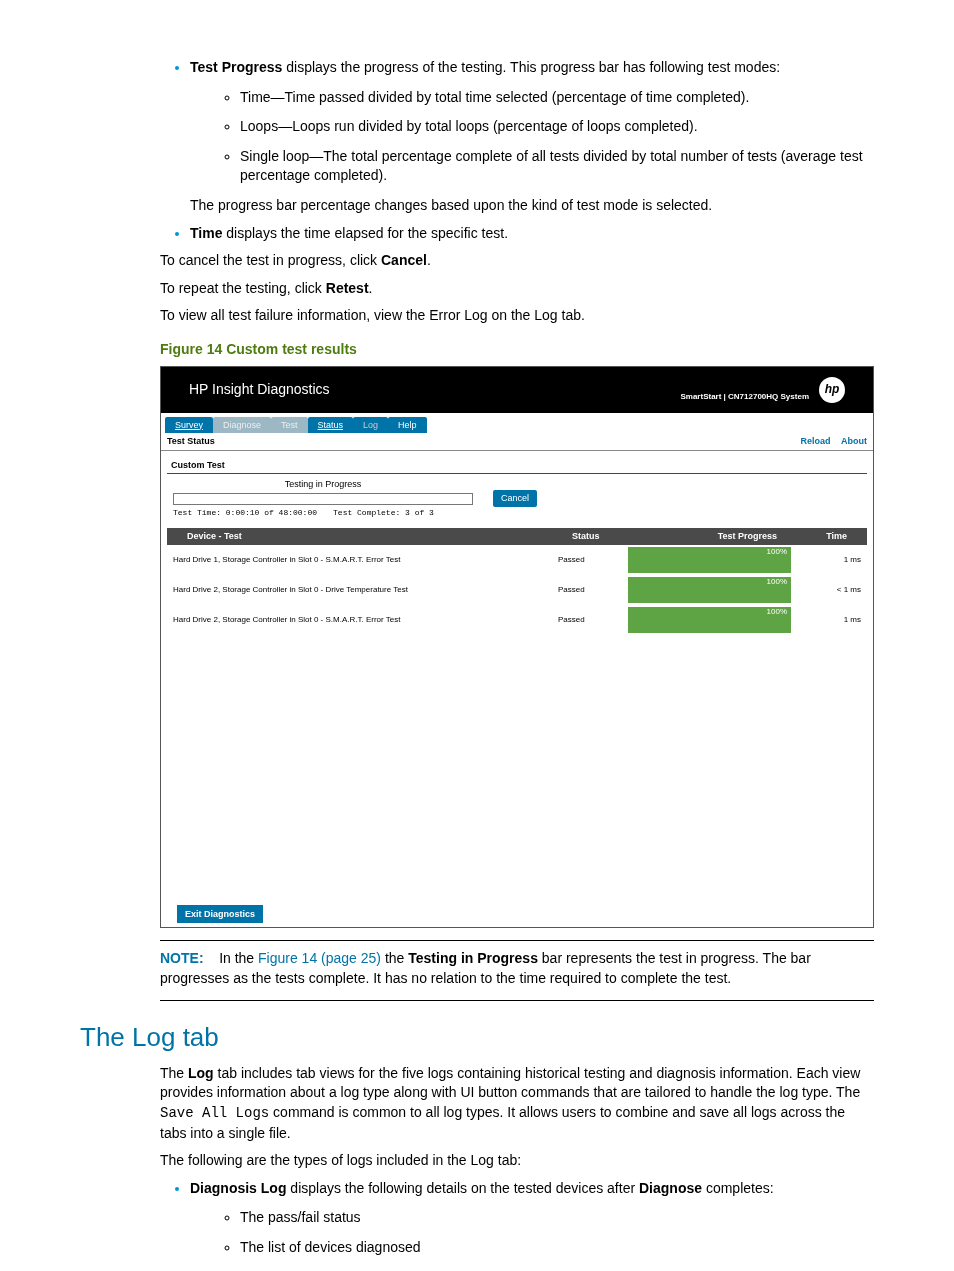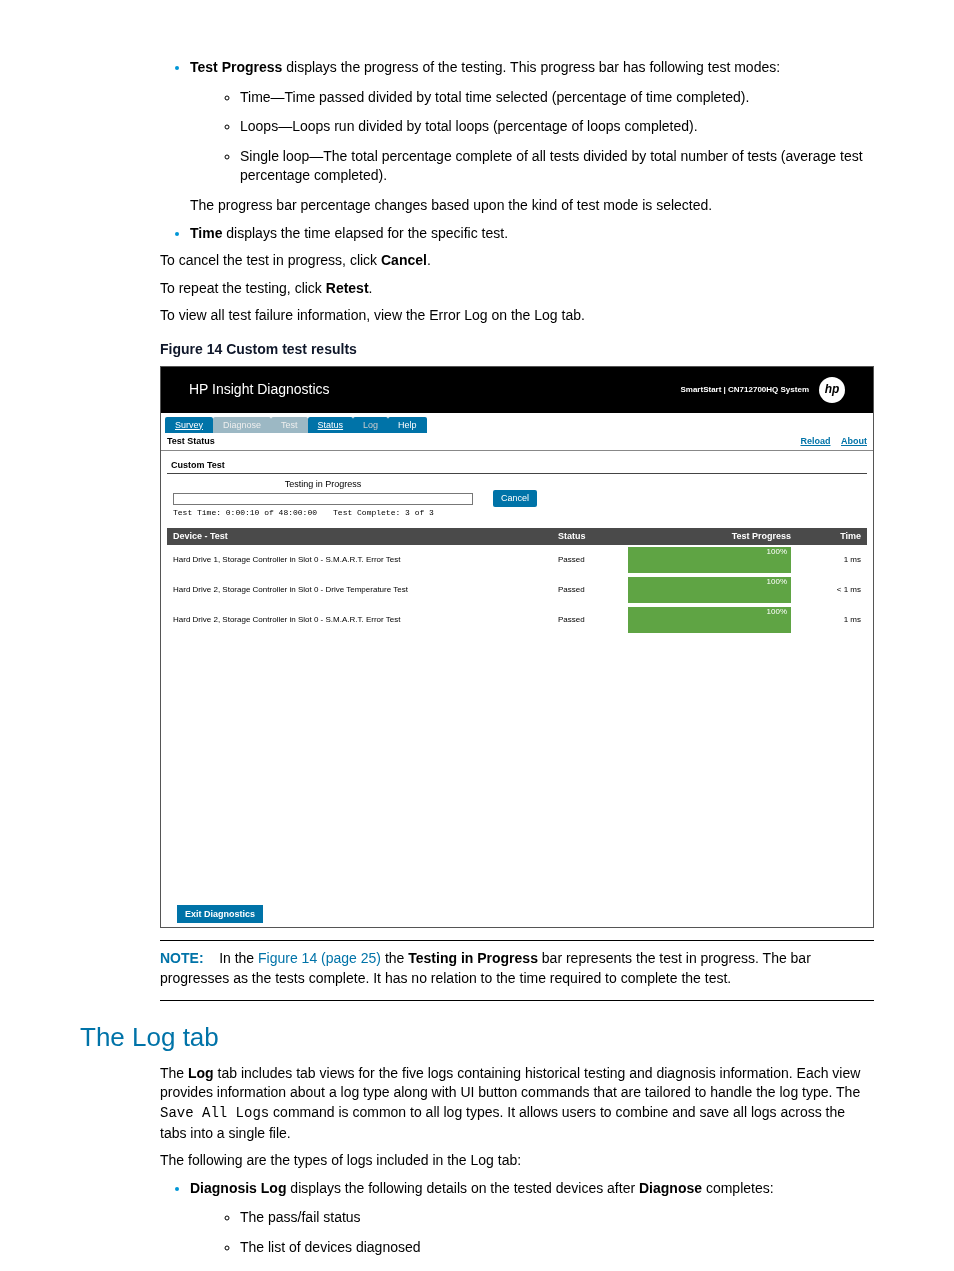--- a/index.html
+++ b/index.html
@@ -13,21 +13,21 @@
     line-height: 1.4;
   }
   .content { margin-left: 80px; margin-right: 20px; }
   ul.disc { list-style: disc; padding-left: 30px; margin: 8px 0; }
   ul.disc > li::marker { color: #0096d6; }
   ul.circ { list-style: circle; padding-left: 50px; margin: 6px 0; }
   ul.circ > li { margin: 10px 0; }
   li { margin: 6px 0; }
   p { margin: 8px 0; }
   .bold { font-weight: bold; }
-  .fig-caption { color: #0f172a; font-weight: bold; margin-top: 14px; margin-bottom: 6px; }
+  .fig-caption { color: #4d7c0f; font-weight: bold; margin-top: 14px; margin-bottom: 6px; }
   .link { color: #0073a8; }
   h2.section { font-family: Arial, sans-serif; font-weight: 300; color: #0073a8; font-size: 26px; margin: 18px 0 6px -80px; }
   .code { font-family: "Courier New", monospace; }
   .note-hr { border: none; border-top: 1px solid #000; margin: 12px 0 6px 0; }
   .footer { text-align: right; font-size: 12px; margin-top: 30px; }
 
   
   .shot {
     border: 1px solid #555;
     background: #fff;
@@ -38,42 +38,42 @@
   }
   .s-top {
     background: #000;
     color: #fff;
     display: flex;
     align-items: center;
     padding: 10px 28px;
     justify-content: space-between;
   }
   .s-title { font-size: 14px; font-weight: normal; }
-  .s-right { display: flex; align-items: center; gap: 10px; }
+  .s-right { display: flex; align-items: flex-end; gap: 10px; }
   .s-sys { font-size: 8px; font-weight: bold; }
   .hp-logo { width: 26px; height: 26px; border-radius: 50%; background: #fff; color: #000;
              display: flex; align-items: center; justify-content: center; font-style: italic; font-weight: bold; font-size: 12px; }
   .s-tabs-row { background: #fff; padding: 4px 4px 0 4px; display: flex; gap: 0; }
   .s-tab { padding: 2px 10px; font-size: 9px; border-radius: 2px 2px 0 0; }
   .tab-active { background: #0073a8; color: #fff; text-decoration: underline; }
   .tab-inactive-dark { background: #0073a8; color: #ccc; }
   .tab-dim { background: #9cb8c4; color: #eee; }
   .tab-help { background: #0073a8; color: #fff; }
   .s-sub { background: #fff; padding: 2px 6px; display: flex; justify-content: space-between; font-weight: bold; font-size: 9px; border-bottom: 1px solid #888; }
-  .s-sub a { color: #0073a8; text-decoration: underline; margin-left: 8px; font-weight: bold; }
+  .s-sub a { color: #0073a8; margin-left: 8px; font-weight: bold; }
   .s-body { padding: 6px; }
   .s-box-title { font-weight: bold; padding: 2px 4px; border-bottom: 1px solid #444; font-size: 9px; }
   .s-progress-wrap { padding: 4px 6px; display: flex; align-items: center; gap: 20px; }
   .s-prog-left { flex: 0 0 300px; }
   .s-prog-label { text-align: center; font-size: 9px; margin-bottom: 2px; }
   .s-prog-bar { height: 10px; border: 1px solid #777; background: #fff; position: relative; }
   .s-cancel-btn { background: #0073a8; color: #fff; padding: 2px 8px; border-radius: 2px; font-size: 9px; }
   .s-prog-meta { font-size: 8px; margin-top: 2px; display: flex; gap: 16px; font-family: Liberation Mono, monospace; }
   .s-table { width: 100%; border-collapse: collapse; margin-top: 6px; table-layout: fixed; }
-  .s-table th { background: #4a4a4a; color: #fff; text-align: left; padding: 2px 6px; font-size: 9px; font-weight: bold; }
+  .s-table th { background: #4a4a4a; color: #fff; text-align: left; padding: 2px 20px; font-size: 9px; font-weight: bold; }
   .s-table th.r, .s-table td.r { text-align: right; }
   .s-table td { padding: 2px 6px; font-size: 8px; border-bottom: 0; }
   .pbar { background: #5fa444; color: #fff; text-align: right; padding: 0 4px; font-size: 8px; height: 26px; line-height: 10px; }
   .s-spacer { height: 260px; }
   .s-footer { padding: 4px; }
   .exit-btn { background: #0073a8; color: #fff; padding: 3px 8px; font-size: 9px; display: inline-block; font-weight: bold; margin-left: 12px; }
 </style>
 </head>
 <body>
 

